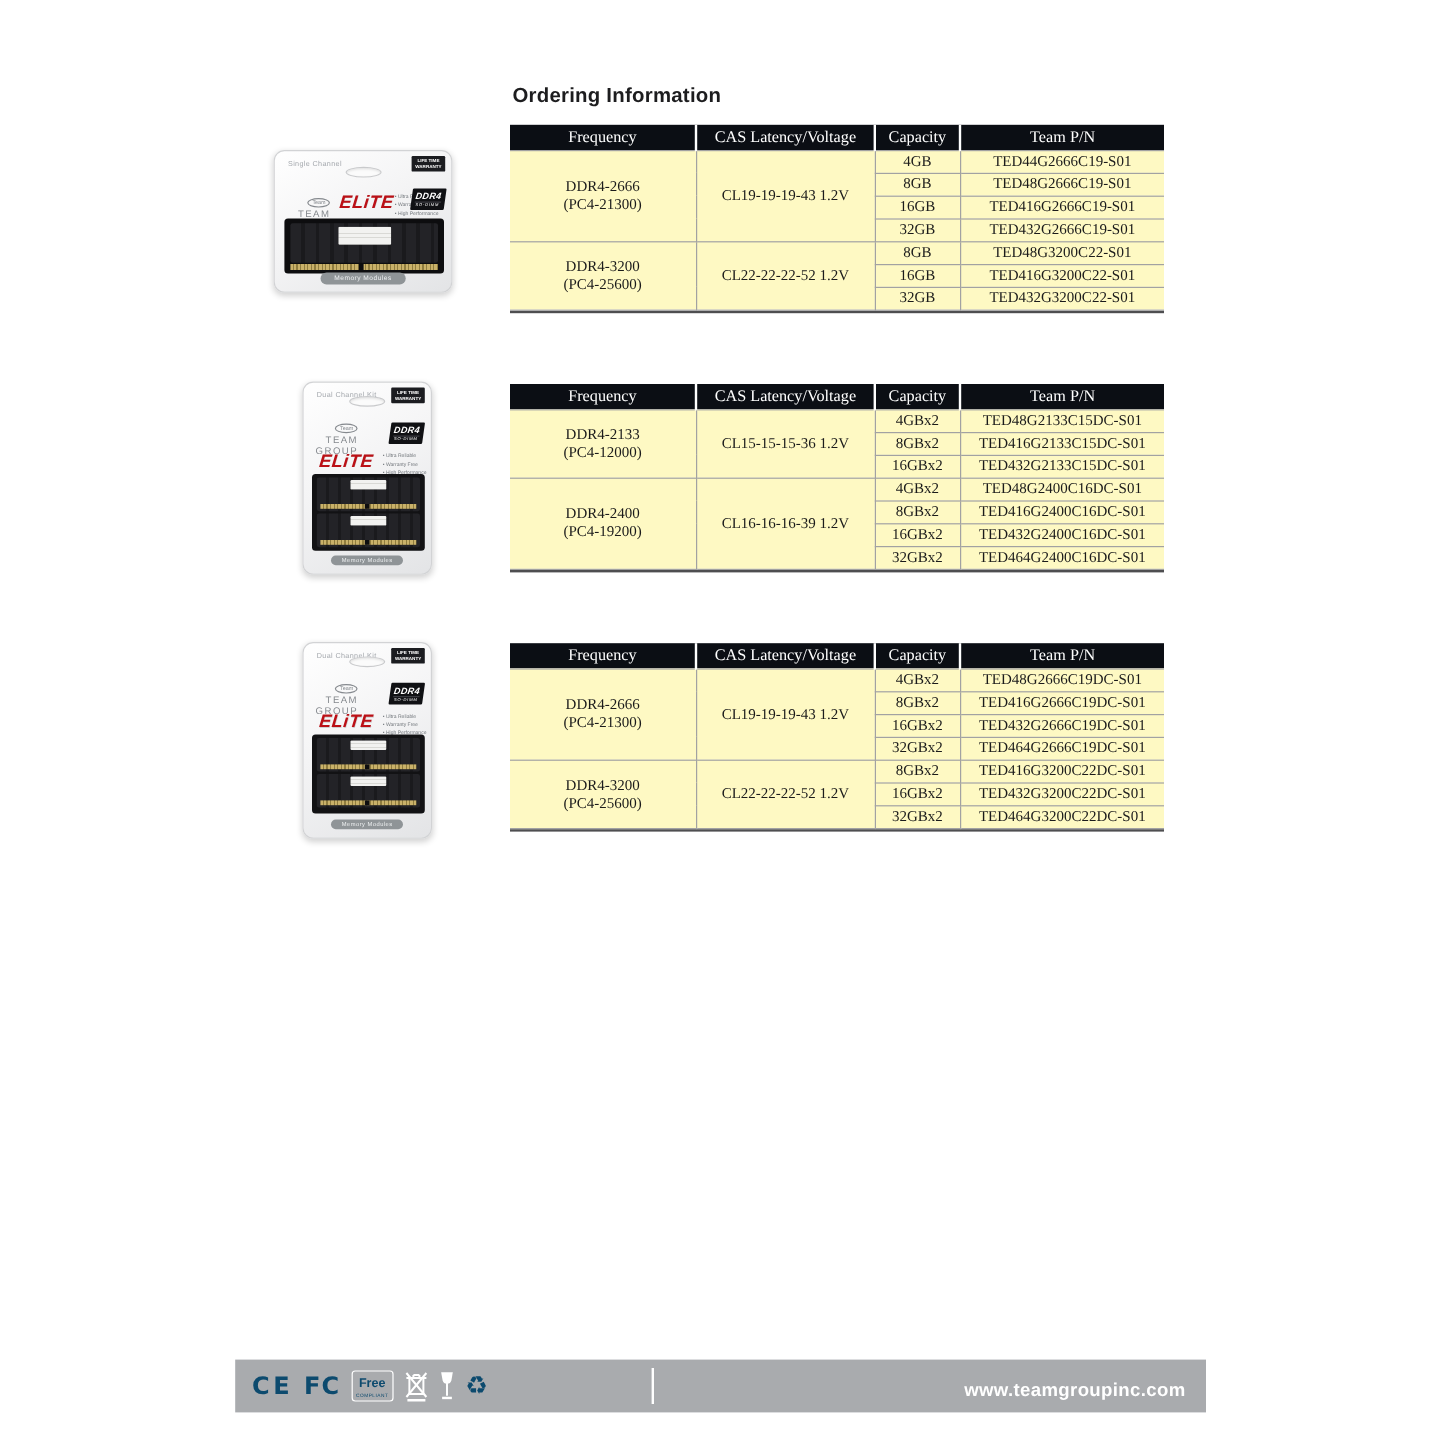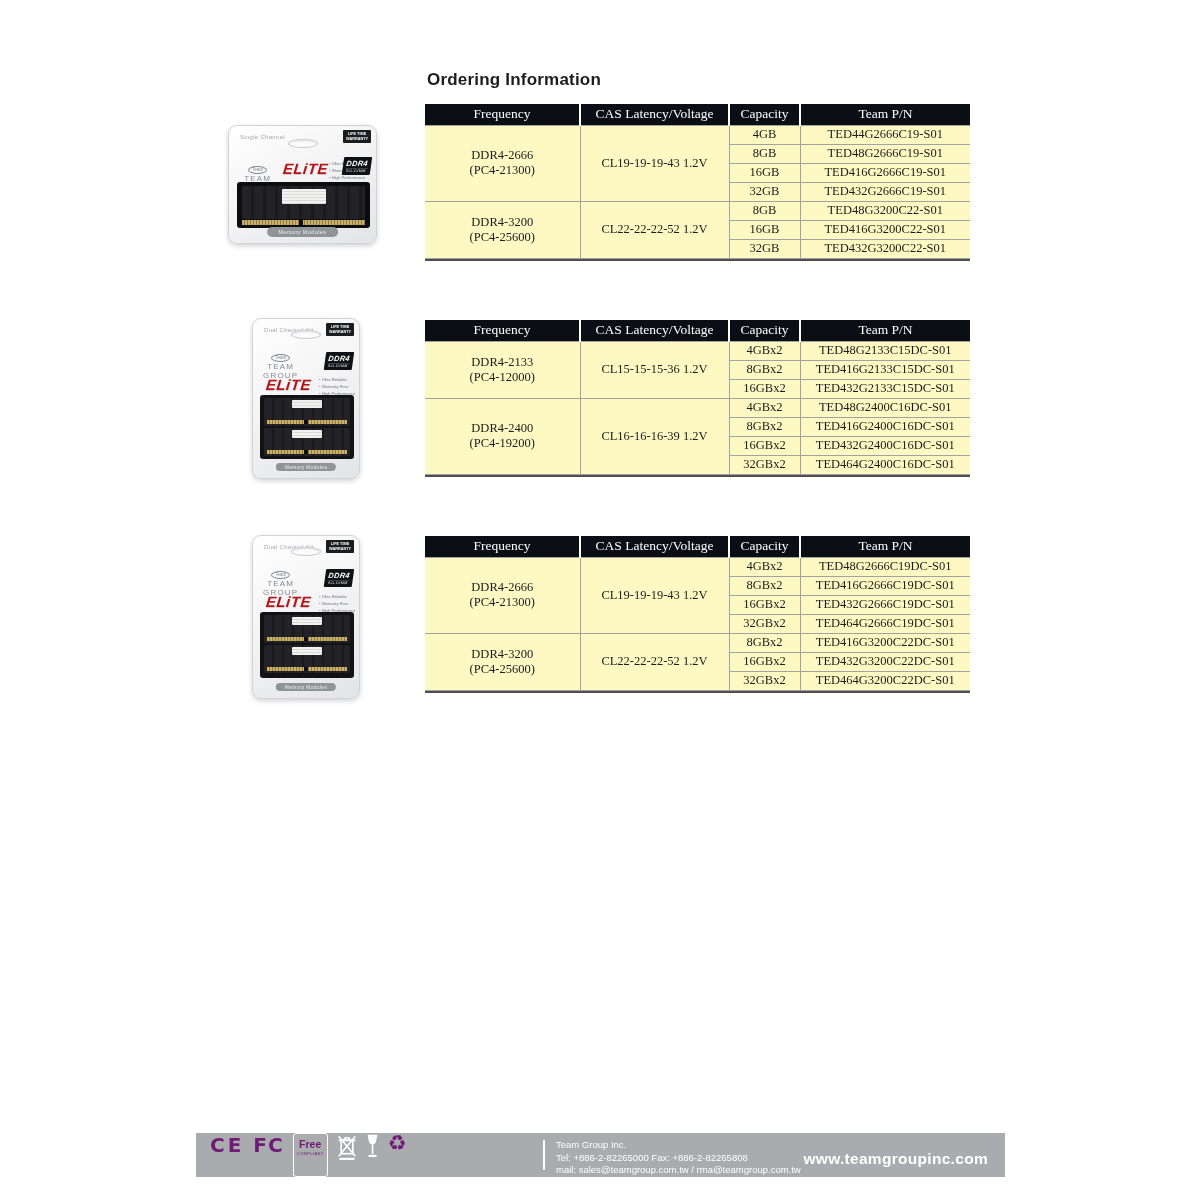--- a/index.html
+++ b/index.html
@@ -25,21 +25,21 @@
   .pcard { position: absolute; background: linear-gradient(150deg, #ffffff 0%, #f4f4f5 45%, #e3e4e6 100%); border: 1px solid #d2d3d5; border-radius: 9px; box-shadow: 0 2px 5px rgba(0,0,0,.18); }
   #p0 { left: 228px; top: 125px; width: 149px; height: 119px; }
   #p1 { left: 252px; top: 318px; width: 108px; height: 161px; }
   #p2 { left: 252px; top: 535px; width: 108px; height: 164px; }
 
   .p-channel { position: absolute; left: 11px; top: 8px; font-size: 6px; color: #a4a8ad; letter-spacing: .3px; }
   .p-badge { position: absolute; right: 5px; top: 4px; background: #1b1c20; color: #fff; font-size: 3.8px; font-weight: 700; line-height: 1.35; padding: 1.5px 3px; text-align: center; border-radius: 1px; }
   .p-hole { position: absolute; left: 50%; top: 11px; transform: translateX(-50%); width: 30px; height: 9px; border-radius: 50%; background: #fbfbfb; border: 1px solid #c9cacc; box-shadow: inset 0 1px 2px rgba(0,0,0,.1); }
   #p0 .p-hole { top: 13px; }
 
-  .p-brand { position: absolute; text-align: center; color: #85898e; }
+  .p-brand { position: absolute; text-align: right; color: #85898e; }
   #p0 .p-brand { left: 11px; top: 31px; }
   .pcard-dual .p-brand { left: 10px; top: 26px; }
   .p-brand-oval { display: inline-block; font-size: 4.5px; border: 1px solid #85898e; border-radius: 50%; padding: .5px 3px; margin-bottom: 1px; }
   .p-brand-l { font-size: 8px; letter-spacing: 1.2px; line-height: 1.1; }
 
   .p-elite { position: absolute; font-style: italic; font-weight: 700; color: #bb1016; transform: skewX(-6deg); letter-spacing: .5px; text-shadow: .5px .5px 0 rgba(0,0,0,.15); }
   #p0 .p-elite { left: 54px; top: 34px; font-size: 15px; }
   .pcard-dual .p-elite { left: 13px; top: 57px; font-size: 15px; }
 
   .p-feats { position: absolute; list-style: none; color: #73787d; font-size: 4.2px; line-height: 1.7; }
@@ -67,21 +67,21 @@
   .p-mod.m2 { top: 33px; }
   .p-mod .p-mod-label { width: 30px; height: 8px; top: 2px; }
   .p-mod .p-pins { left: 3px; right: 3px; bottom: 2px; height: 4px; }
 
   .p-pill { position: absolute; left: 50%; transform: translateX(-50%); background: #8f9497; color: #eef0f1; white-space: nowrap; border-radius: 8px; letter-spacing: .4px; }
   #p0 .p-pill { bottom: 6px; font-size: 5.5px; padding: 2px 12px; }
   .pcard-dual .p-pill { bottom: 7px; font-size: 4.8px; padding: 1.5px 9px; }
 
   
   .footer { position: absolute; left: 196px; top: 1133px; width: 809px; height: 44px; background: #a9abae; }
-  .f-icons { position: absolute; left: 14px; top: 0; height: 44px; display: flex; gap: 9px; color: #701a75; }
+  .f-icons { position: absolute; left: 14px; top: 0; height: 44px; display: flex; align-items: center; gap: 9px; color: #0c4a6e; }
   .f-ce, .f-fcc { font-family: "DejaVu Sans", sans-serif; font-size: 20px; font-weight: 700; }
   .f-ce { letter-spacing: 3px; }
   .f-fcc { letter-spacing: 1px; }
   .f-rohs { border: 1.5px solid #fff; border-radius: 3px; text-align: center; line-height: 1; padding: 1px 3px 2px; }
   .f-rohs1 { font-size: 10.5px; font-weight: 700; }
   .f-rohs2 { font-size: 4px; letter-spacing: .4px; display: block; margin-top: 1px; }
   .f-recycle { font-size: 21px; line-height: 1; font-family: "DejaVu Sans", sans-serif; }
   .f-divider { position: absolute; left: 347px; top: 7px; width: 1.5px; height: 30px; background: #fff; }
   .f-contact { position: absolute; left: 360px; top: 6px; color: #fff; font-size: 9.5px; line-height: 1.32; }
   .f-site { position: absolute; right: 17px; bottom: 9px; color: #fff; font-size: 15.5px; font-weight: 700; letter-spacing: .3px; }
@@ -390,21 +390,16 @@
         <rect x="3" y="29" width="18" height="2.5" fill="#fff"></rect>
       </svg>
       <svg width="13" height="26" viewBox="0 0 16 30">
         <path d="M2 1 h12 l-1.5 8 a4.6 4.6 0 0 1 -9 0 z" fill="#fff"></path>
         <rect x="7" y="12" width="2" height="13" fill="#fff"></rect>
         <rect x="3" y="26" width="10" height="2.5" fill="#fff"></rect>
       </svg>
       <span class="f-recycle">♻</span>
     </div>
     <div class="f-divider"></div>
-    <div class="f-contact">
-      <div>Team Group Inc.</div>
-      <div>Tel: +886-2-82265000 Fax: +886-2-82265808</div>
-      <div>mail: sales@teamgroup.com.tw / rma@teamgroup.com.tw</div>
-    </div>
     <div class="f-site">www.teamgroupinc.com</div>
   </div>
 
 </div>
 
 </body></html>

